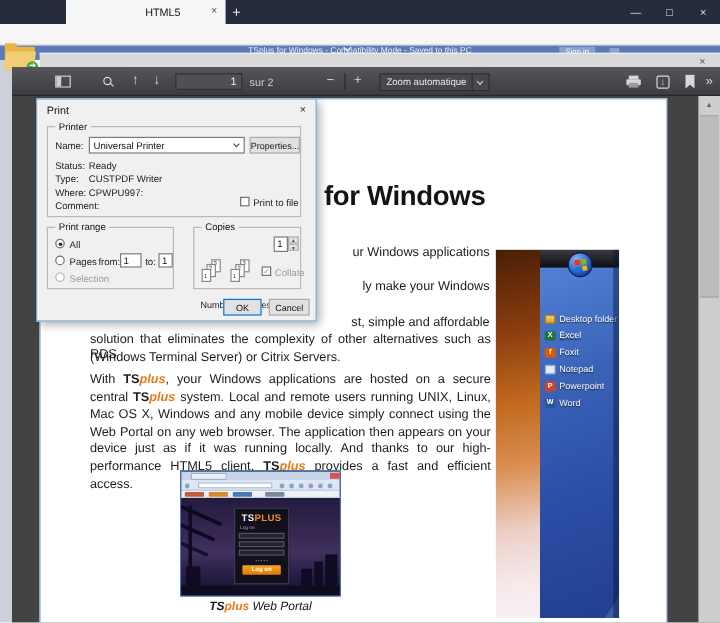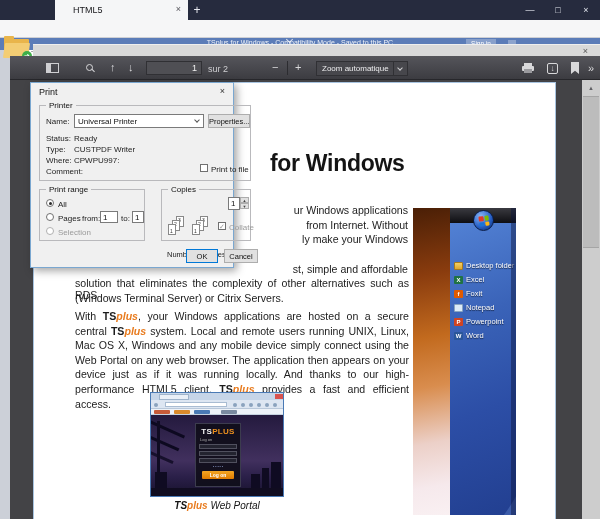--- a/index.html
+++ b/index.html
@@ -3,21 +3,21 @@
 <meta charset="utf-8">
 <style>
   * { margin:0; padding:0; box-sizing:border-box; }
   html,body { background:#fff; }
   body { font-family:"Liberation Sans", sans-serif; }
   .screen { position:relative; width:600px; height:519px; overflow:hidden; background:#fff; }
   .abs { position:absolute; }
 
   
   .titlebar { left:0; top:0; width:600px; height:20px; background:#262b3e; }
-  .tab { left:55px; top:0; width:133px; height:20px; background:#f5f6f7; display:flex; align-items:center; }
+  .tab { left:55px; top:0; width:133px; height:20px; background:#f5f6f7; display:flex; align-items:center;padding-left:48px; }
   .tab-title { margin-left:18px; font-size:9px; color:#16161a; }
   .tab-close { position:absolute; right:7px; top:4px; font-size:9px; color:#55555c; }
   .newtab { left:188px; top:2px; width:18px; height:16px; color:#e8eaf0; font-size:12px; text-align:center; line-height:16px; }
   .wctl { top:3px; width:16px; height:14px; color:#dfe2ea; font-size:9px; text-align:center; line-height:14px; }
 
   
   .navbar { left:0; top:20px; width:600px; height:18px; background:#f6f6f7; border-bottom:1px solid #cfd0d4; }
   .navicon { color:#55555c; font-size:11px; line-height:11px; }
   .backcirc { left:6px; top:22px; width:15px; height:15px; border:1px solid #8f9096; border-radius:50%; color:#505057; font-size:10px; text-align:center; line-height:13px; }
   .urlbar { left:108px; top:22px; width:288px; height:15px; background:#fff; border:1px solid #c8c9ce; border-radius:2px; display:flex; align-items:center; }
@@ -129,21 +129,21 @@
   .pwater { position:absolute; left:0; bottom:0; width:134px; height:10px; background:#100c20; }
   .plogin { position:absolute; left:44px; top:8px; width:46px; height:64px; background:rgba(16,14,26,0.92); border:1px solid #3c3c4e; }
   .plogo { text-align:center; margin-top:3px; font-size:8px; font-weight:bold; letter-spacing:0.3px; }
   .plogo .lts { color:#f2f2f2; } .plogo .lplus { color:#f0921e; }
   .plogon-mini { font-size:4px; color:#aaa; margin:1px 0 0 4px; }
   .pfield { margin:2px auto 0; width:38px; height:5px; background:#23232f; border:0.5px solid #50505e; }
   .plinks { margin-top:2px; text-align:center; font-size:3.5px; color:#8fa0d0; }
   .pbtn { margin:2px auto 0; width:32px; height:8px; background:linear-gradient(#f5a623,#e07b00); border-radius:1px; color:#fff; font-size:5px; text-align:center; line-height:8px; font-weight:bold; }
 
   
-  .printdlg { left:30px; top:82px; width:204px; height:186px; background:#f0f0f0; border:1px solid #7aa7d0; box-shadow:3px 3px 8px rgba(0,0,0,0.35); font-size:8px; color:#111; z-index:20; }
+  .printdlg { left:30px; top:82px; width:234px; height:186px; background:#f0f0f0; border:1px solid #7aa7d0; box-shadow:3px 3px 8px rgba(0,0,0,0.35); font-size:8px; color:#111; z-index:20; }
   .dlg-title { position:absolute; left:0; top:0; width:100%; height:16px; }
   .dlg-title-text { position:absolute; left:8px; top:4px; font-size:9px; }
   .dlg-close { position:absolute; right:8px; top:3px; font-size:9px; color:#333; }
   .grp { position:absolute; border:1px solid #b9b9bc; }
   .grp-label { position:absolute; left:6px; top:-5px; background:#f0f0f0; padding:0 3px; font-size:8px; }
   .lab { position:absolute; font-size:8px; color:#222; }
   .val { position:absolute; font-size:8px; color:#222; }
   .combo { position:absolute; background:#fff; border:1px solid #7a7a7a; display:flex; align-items:center; }
   .combo-text { font-size:8px; margin-left:3px; flex:1; white-space:nowrap; overflow:hidden; }
   .combo-caret { width:4px; height:4px; border-right:1px solid #555; border-bottom:1px solid #555; transform:rotate(45deg); margin:0 4px 2px 0; }
@@ -241,21 +241,20 @@
       <div class="i-bm abs"></div>
       <div class="tb-more abs">»</div>
     </div>
   </div>
 
   <div class="abs page"></div>
 
   <div class="abs docheading">for Windows</div>
 
   <div class="abs fragline" style="top:204px;padding-left:28px;">ur Windows applications</div>
-  <div class="abs fragline" style="top:219px;">from Internet. Without</div>
   <div class="abs fragline" style="top:233px;">ly make your Windows</div>
   <div class="abs fragline" style="top:263px;">st, simple and affordable</div>
   <div class="abs fullline fl-j" style="top:277px;">solution that eliminates the complexity of other alternatives such as RDS</div>
   <div class="abs fullline" style="top:292px;">(Windows Terminal Server) or Citrix Servers.</div>
 
   <div class="abs para2"><span class="seg-plain">With </span><span class="seg-bold">TS</span><span class="seg-orange">plus</span><span class="seg-plain">, your Windows applications are hosted on a secure central </span><span class="seg-bold">TS</span><span class="seg-orange">plus</span><span class="seg-plain"> system. Local and remote users running UNIX, Linux, Mac OS X, Windows and any mobile device simply connect using the Web Portal on any web browser. The application then appears on your device just as if it was running locally. And thanks to our high-performance HTML5 client, </span><span class="seg-bold">TS</span><span class="seg-orange">plus</span><span class="seg-plain"> provides a fast and efficient access.</span></div>
 
   <div class="abs deskimg">
     <div class="rock"></div>
     <div class="vistapanel">

